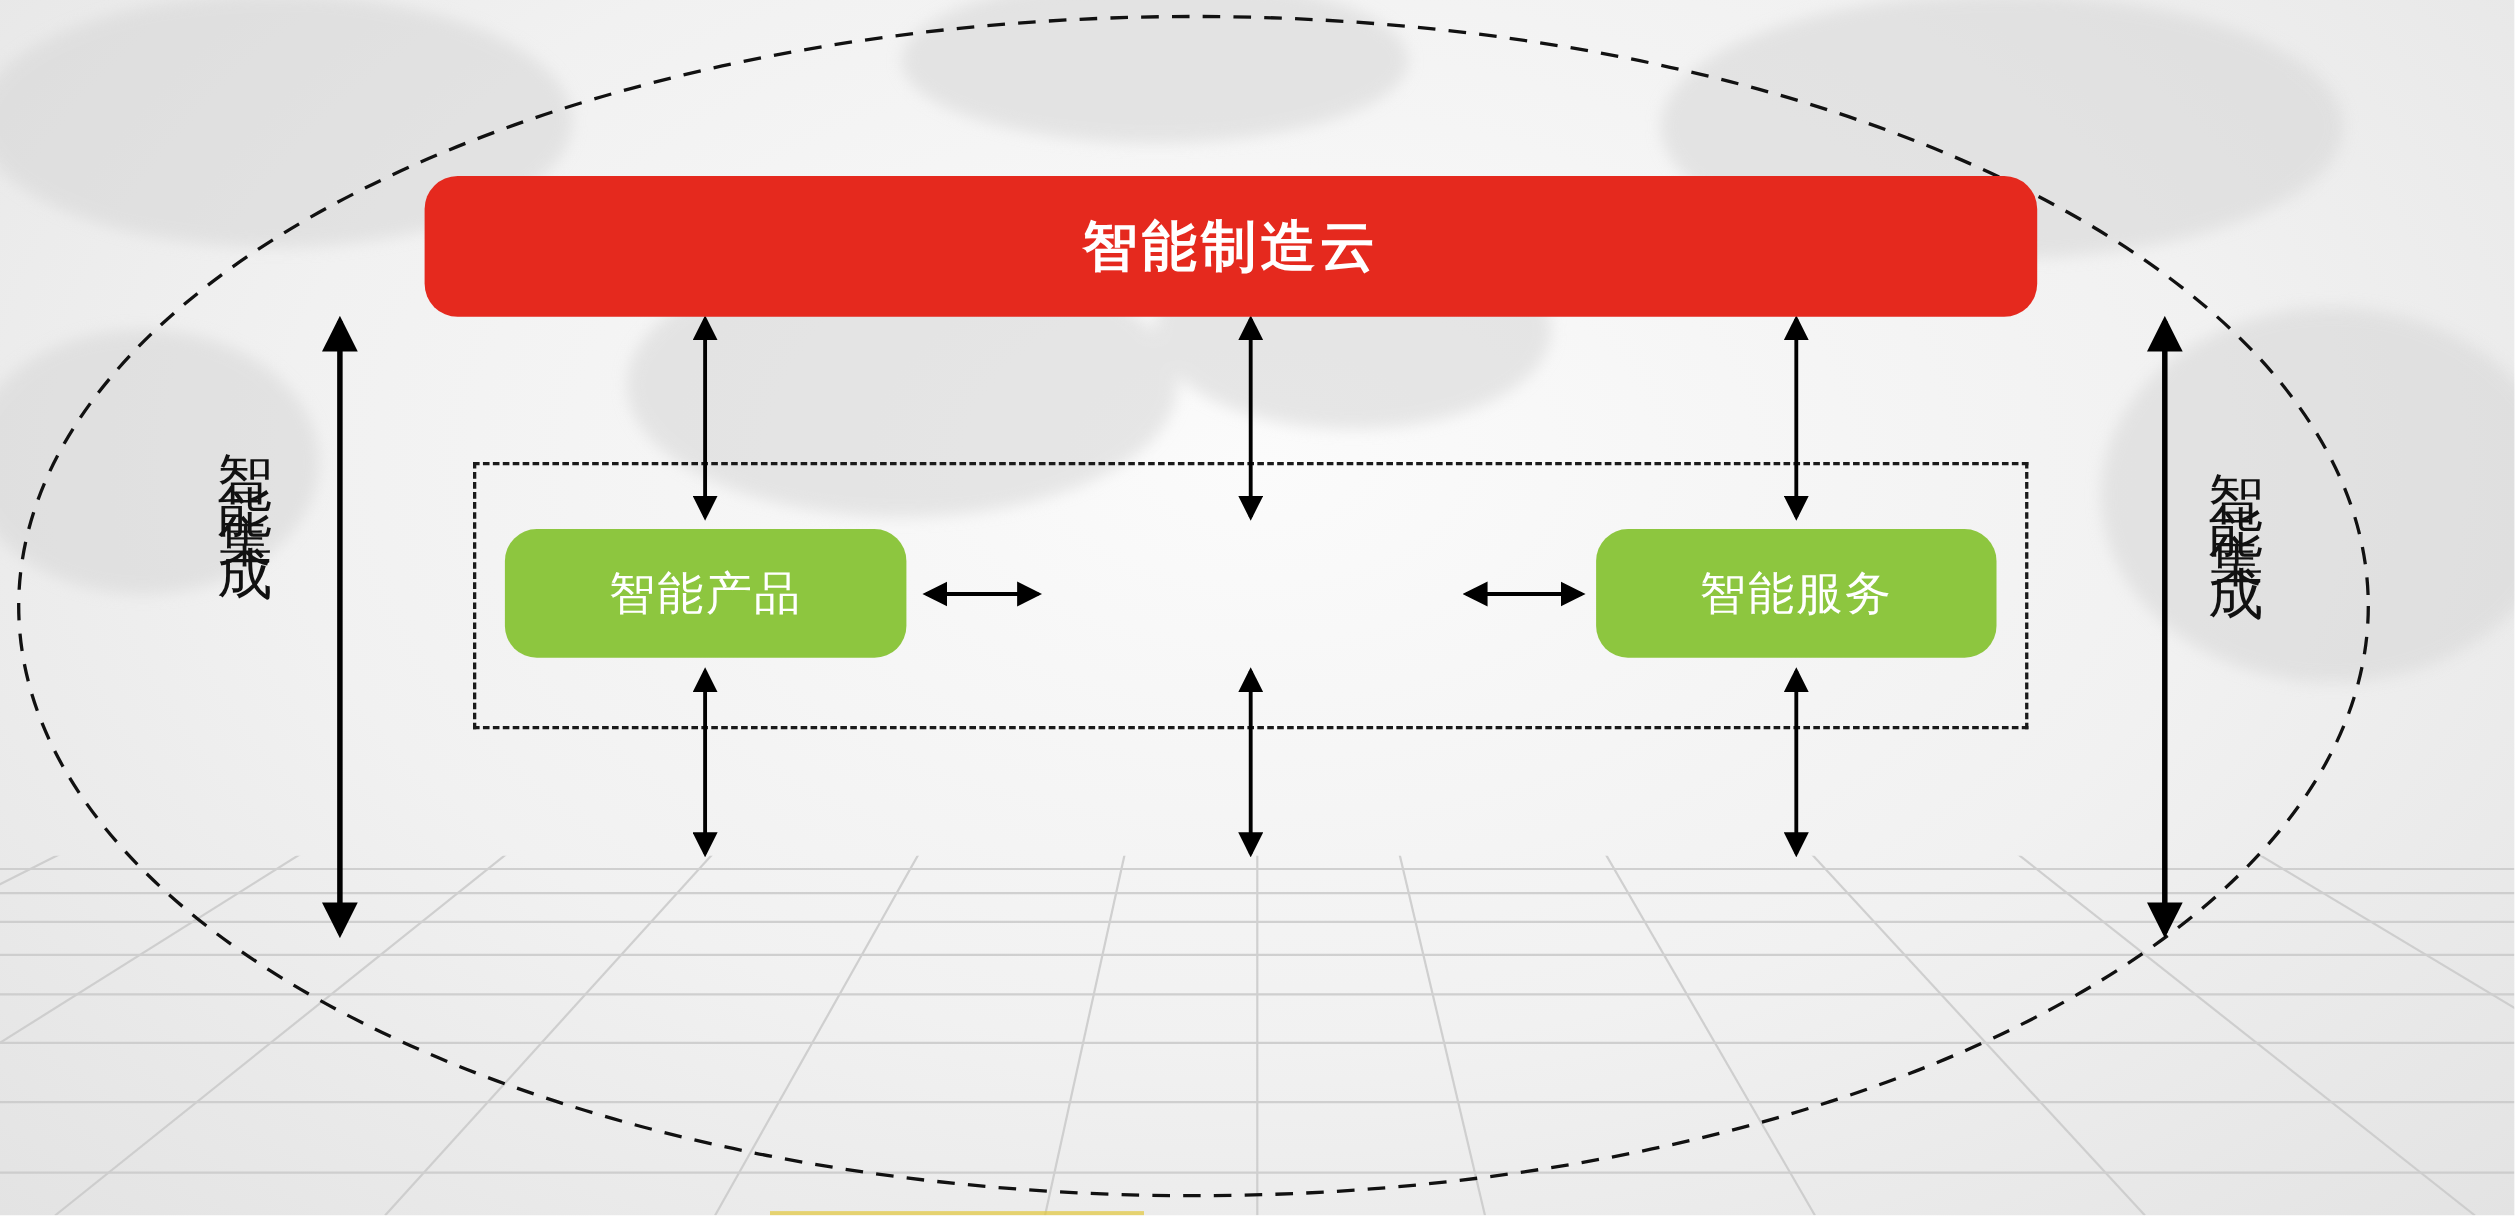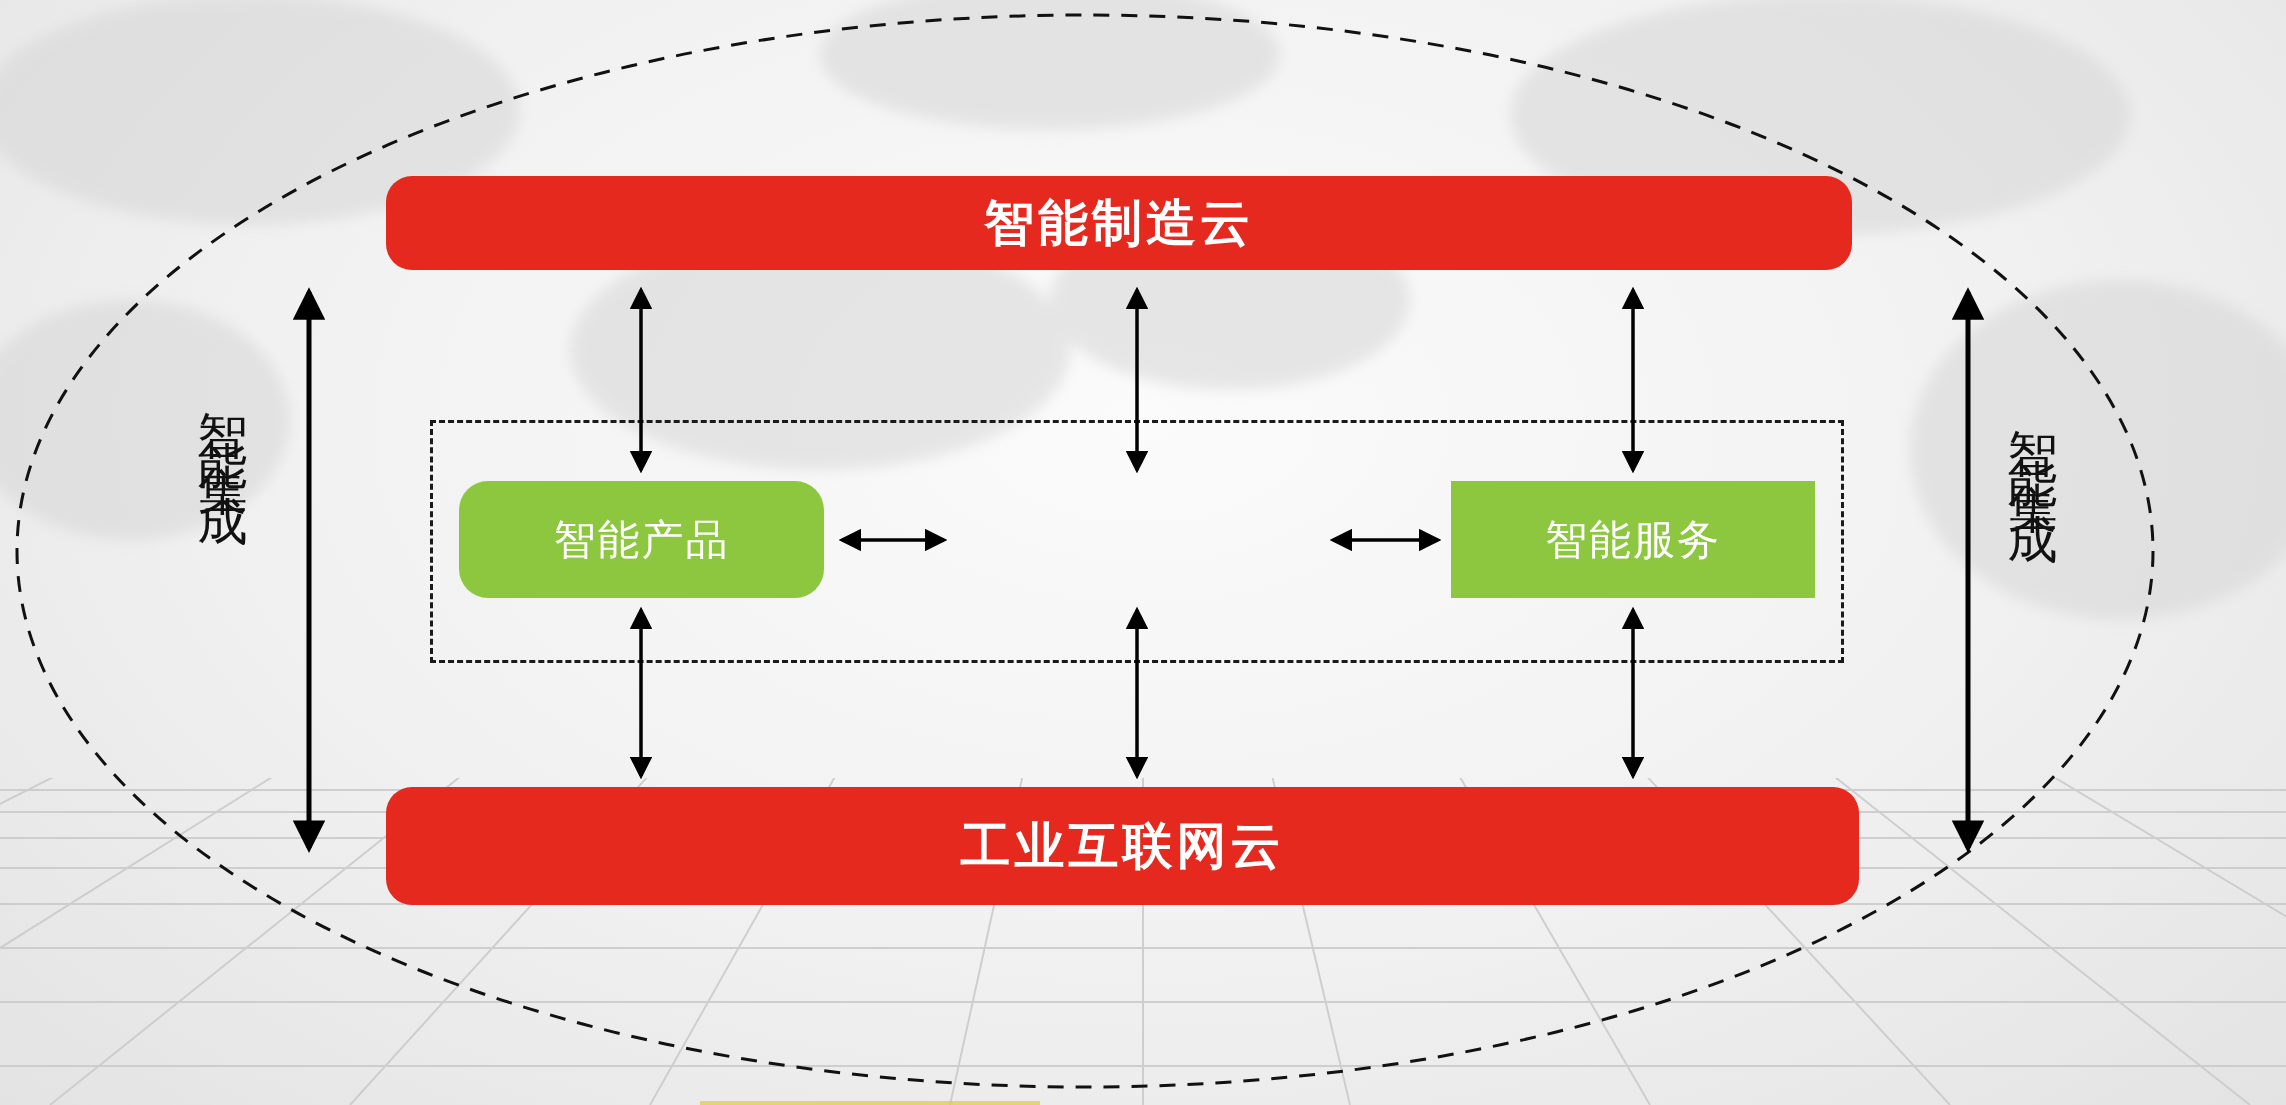--- a/index.html
+++ b/index.html
@@ -27,21 +27,21 @@
     border-radius: 26px;
     display: flex;
     align-items: center;
     justify-content: center;
     color: #ffffff;
     font-weight: bold;
     font-size: 50px;
     letter-spacing: 4px;
     z-index: 4;
   }
-  .bar.top-bar   { left: 386px; top: 176px;  width: 1466px; height: 94px; }
+  .bar.top-bar   { left: 386px; top: 160px;  width: 1466px; height: 128px; border-radius: 30px; }
   .bar.bottom-bar{ left: 386px; top: 787px;  width: 1473px; height: 118px; }
   .dashed-rect {
     position: absolute;
     left: 430px; top: 420px;
     width: 1414px; height: 243px;
     border: 3px dashed #1a1a1a;
     box-sizing: border-box;
     z-index: 2;
   }
   .green-box {
@@ -160,27 +160,24 @@
 
   <div class="bar top-bar" style="background-color: rgb(229, 41, 30);">
     <span>智能制造云</span>
   </div>
 
   <div class="dashed-rect"></div>
 
   <div class="green-box b1" style="background-color: rgb(141, 198, 63);">
     <span>智能产品</span>
   </div>
-  <div class="green-box b3" style="background-color: rgb(141, 198, 63);">
+  <div class="green-box b3" style="background-color: rgb(141, 198, 63); border-radius: 29px;">
     <span>智能服务</span>
   </div>
 
-  <div class="bar bottom-bar" style="background-color: rgb(229, 41, 30);">
-    <span>工业互联网云</span>
-  </div>
 
   <div class="side-label left">
     <span>智能集成</span>
   </div>
   <div class="side-label right">
     <span>智能集成</span>
   </div>
 
   <div class="bottom-accent"></div>
 

